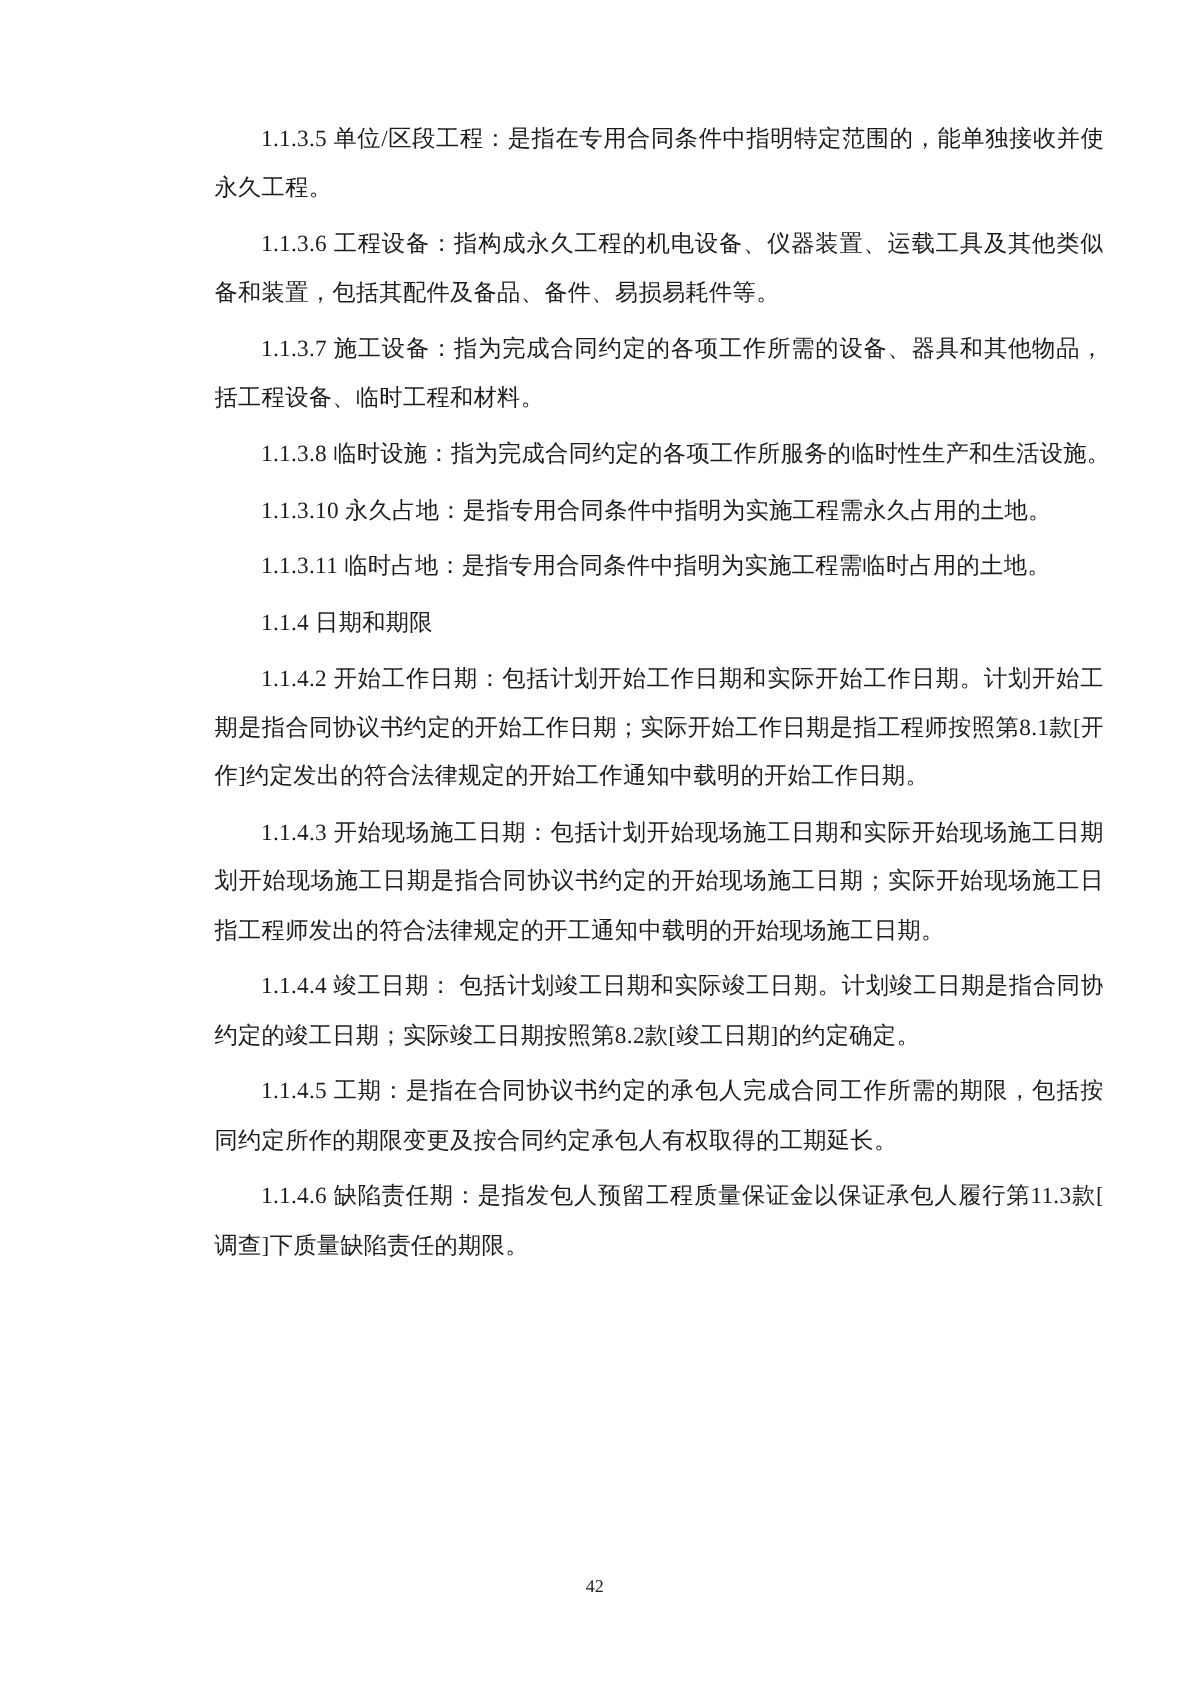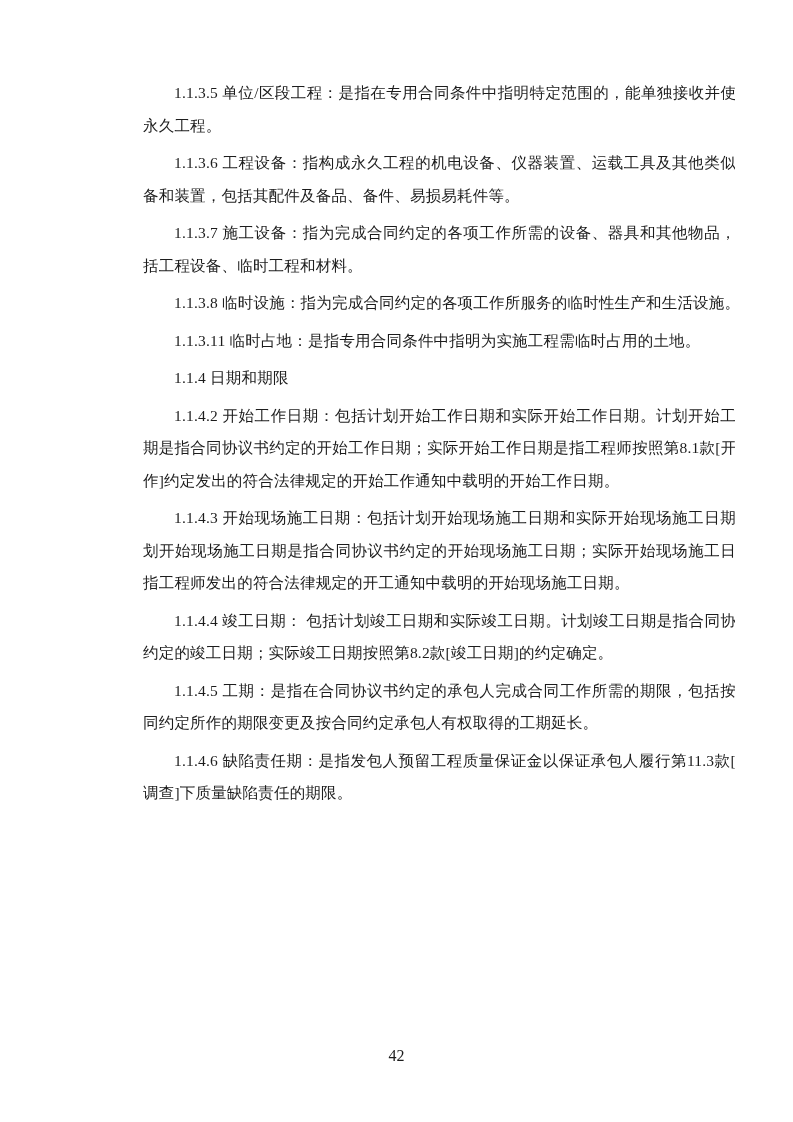--- a/index.html
+++ b/index.html
@@ -38,39 +38,40 @@
     }
     .clause-num {
       white-space: nowrap;
     }
     .page-number {
       position: absolute;
       bottom: 57px;
       left: 0;
       width: 100%;
       text-align: center;
-      font-size: 16px;
+      font-size: 12px;
       color: #1c1c1c;
     }
   </style>
 </head>
 <body>
 
 <div class="doc-page">
   <div class="doc-content">
 
     <p class="clause"><span class="clause-num">1.1.3.5</span> <span>单位/区段工程：是指在专用合同条件中指明特定范围的，能单独接收并使用的永久工程。</span></p>
 
     <p class="clause"><span class="clause-num">1.1.3.6</span> <span>工程设备：指构成永久工程的机电设备、仪器装置、运载工具及其他类似的设备和装置，包括其配件及备品、备件、易损易耗件等。</span></p>
 
     <p class="clause"><span class="clause-num">1.1.3.7</span> <span>施工设备：指为完成合同约定的各项工作所需的设备、器具和其他物品，不包括工程设备、临时工程和材料。</span></p>
 
     <p class="clause"><span class="clause-num">1.1.3.8</span> <span>临时设施：指为完成合同约定的各项工作所服务的临时性生产和生活设施。</span></p>
 
 
+    <p class="clause"><span class="clause-num">1.1.3.10</span> <span>永久占地：是指专用合同条件中指明为实施工程需永久占用的土地。</span></p>
 
     <p class="clause"><span class="clause-num">1.1.3.11</span> <span>临时占地：是指专用合同条件中指明为实施工程需临时占用的土地。</span></p>
 
     <p class="clause"><span class="clause-num">1.1.4</span> <span>日期和期限</span></p>
 
 
     <p class="clause"><span class="clause-num">1.1.4.2</span> <span>开始工作日期：包括计划开始工作日期和实际开始工作日期。计划开始工作日期是指合同协议书约定的开始工作日期；实际开始工作日期是指工程师按照第8.1款[开始工作]约定发出的符合法律规定的开始工作通知中载明的开始工作日期。</span></p>
 
     <p class="clause"><span class="clause-num">1.1.4.3</span> <span>开始现场施工日期：包括计划开始现场施工日期和实际开始现场施工日期。计划开始现场施工日期是指合同协议书约定的开始现场施工日期；实际开始现场施工日期是指工程师发出的符合法律规定的开工通知中载明的开始现场施工日期。</span></p>
 

